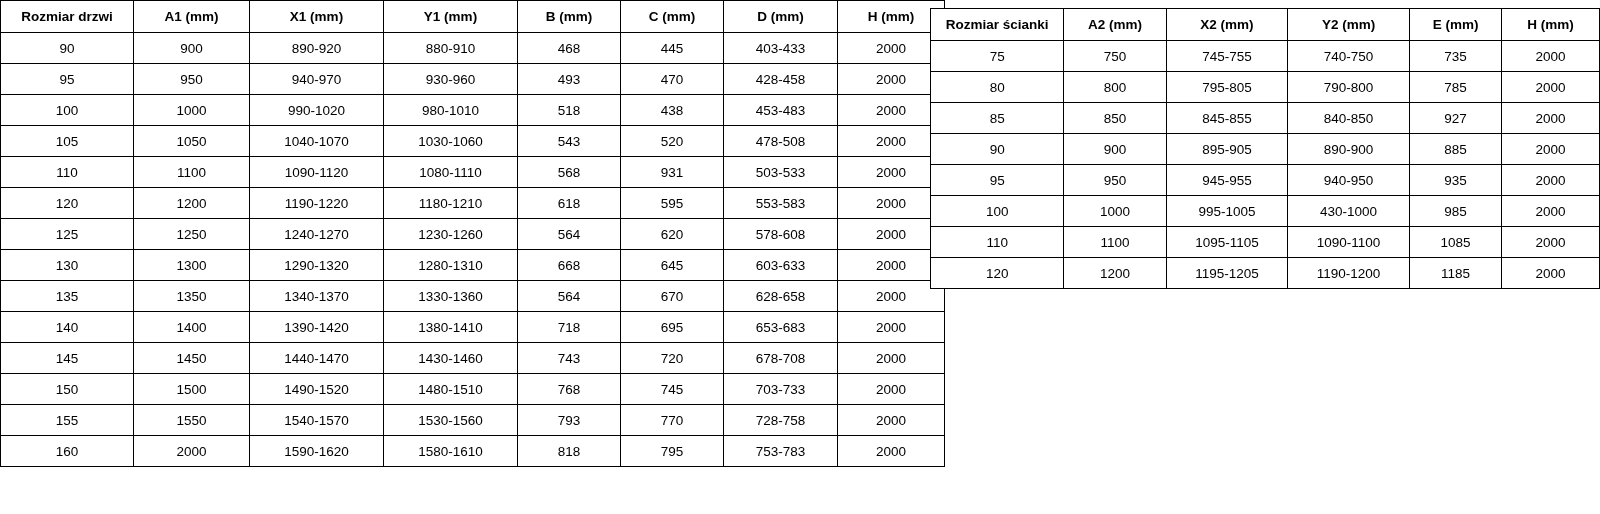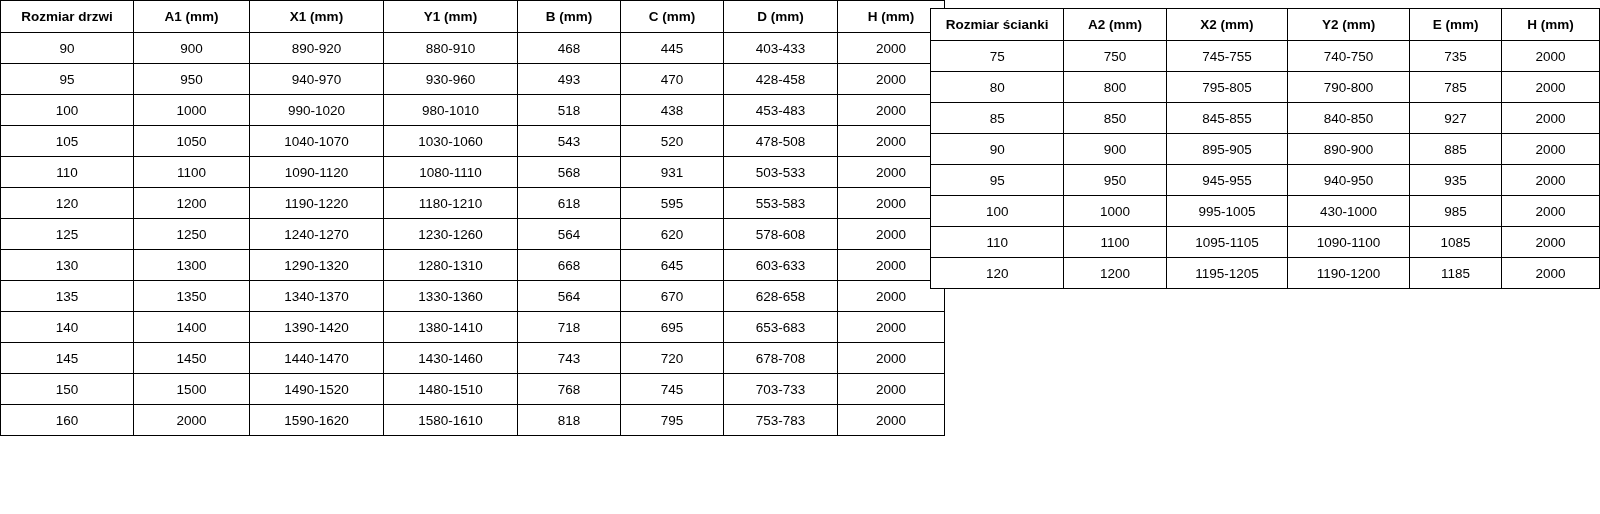--- a/index.html
+++ b/index.html
@@ -214,20 +214,30 @@
           <td>150</td>
           <td>1500</td>
           <td>1490-1520</td>
           <td>1480-1510</td>
           <td>768</td>
           <td>745</td>
           <td>703-733</td>
           <td>2000</td>
         </tr>
         <tr>
+          <td>155</td>
+          <td>1550</td>
+          <td>1540-1570</td>
+          <td>1530-1560</td>
+          <td>793</td>
+          <td>770</td>
+          <td>728-758</td>
+          <td>2000</td>
+        </tr>
+        <tr>
           <td>160</td>
           <td>2000</td>
           <td>1590-1620</td>
           <td>1580-1610</td>
           <td>818</td>
           <td>795</td>
           <td>753-783</td>
           <td>2000</td>
         </tr>
       </tbody>

